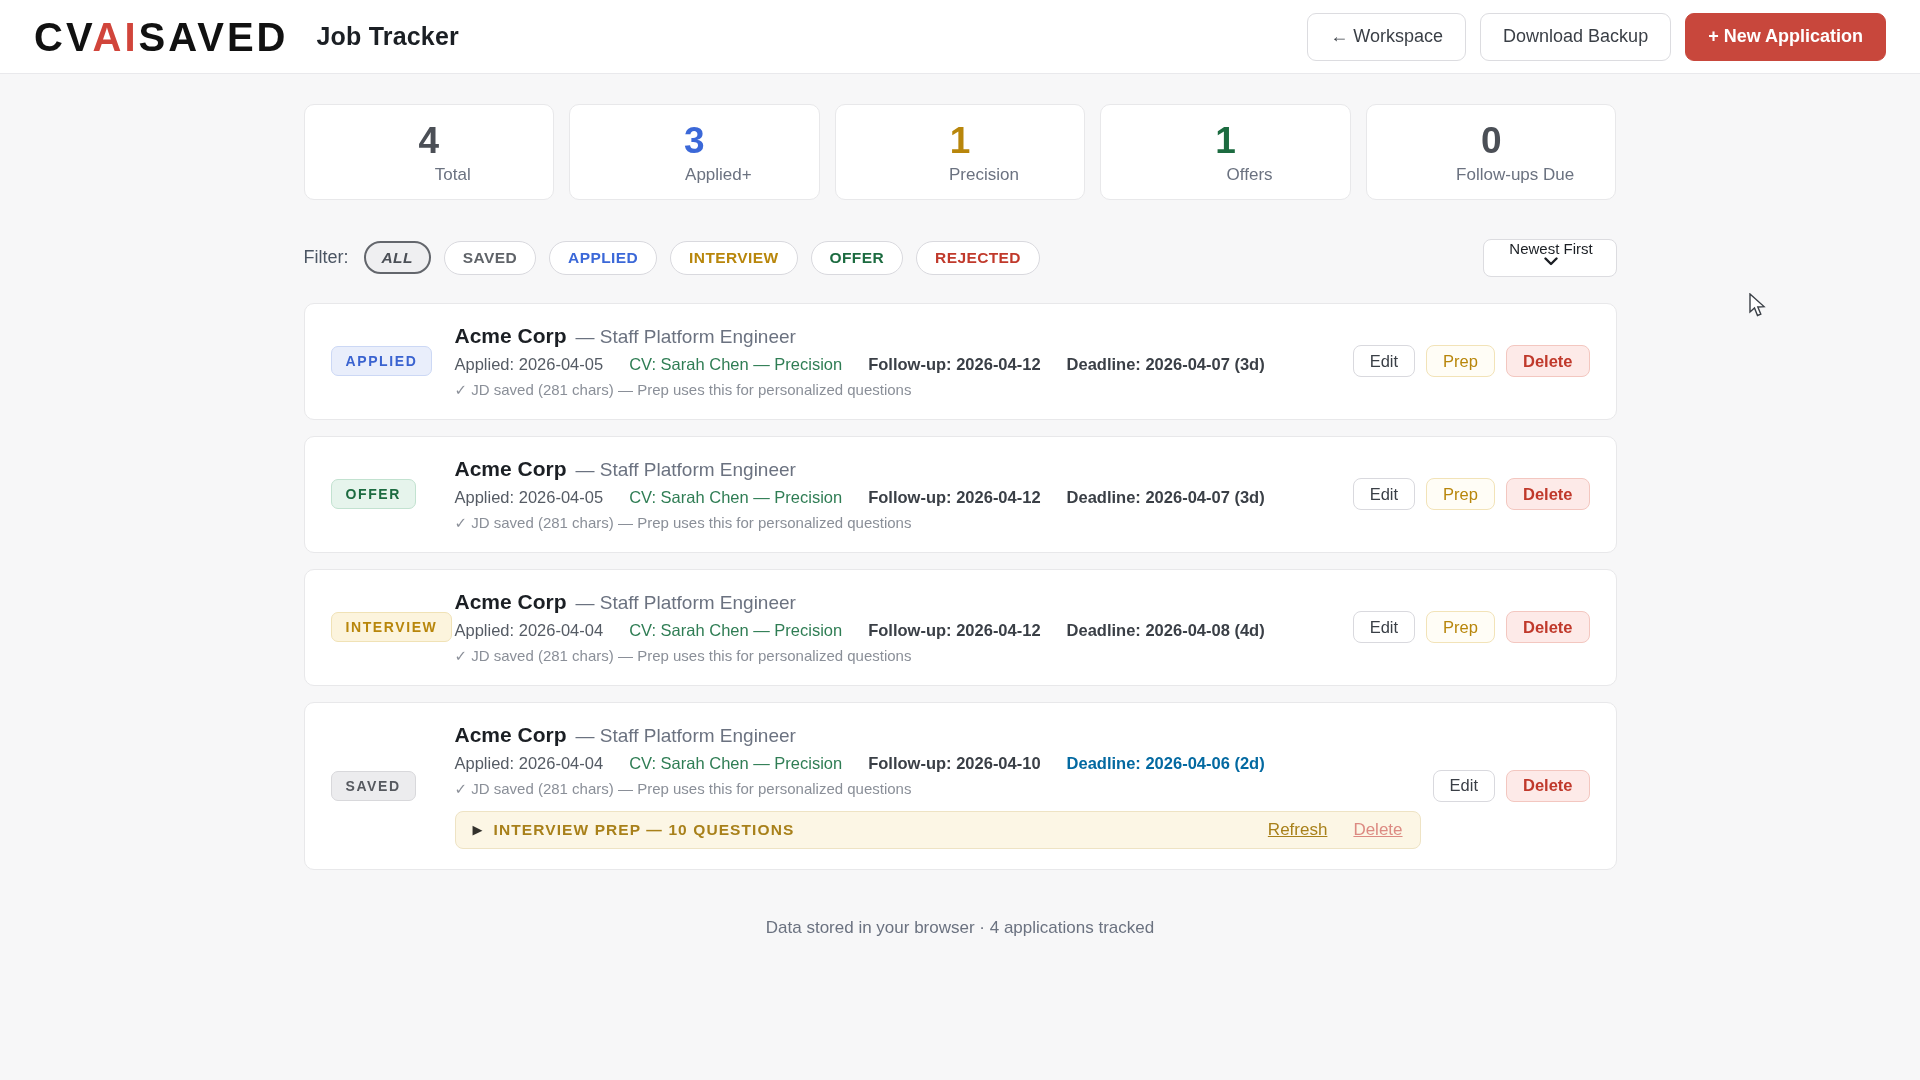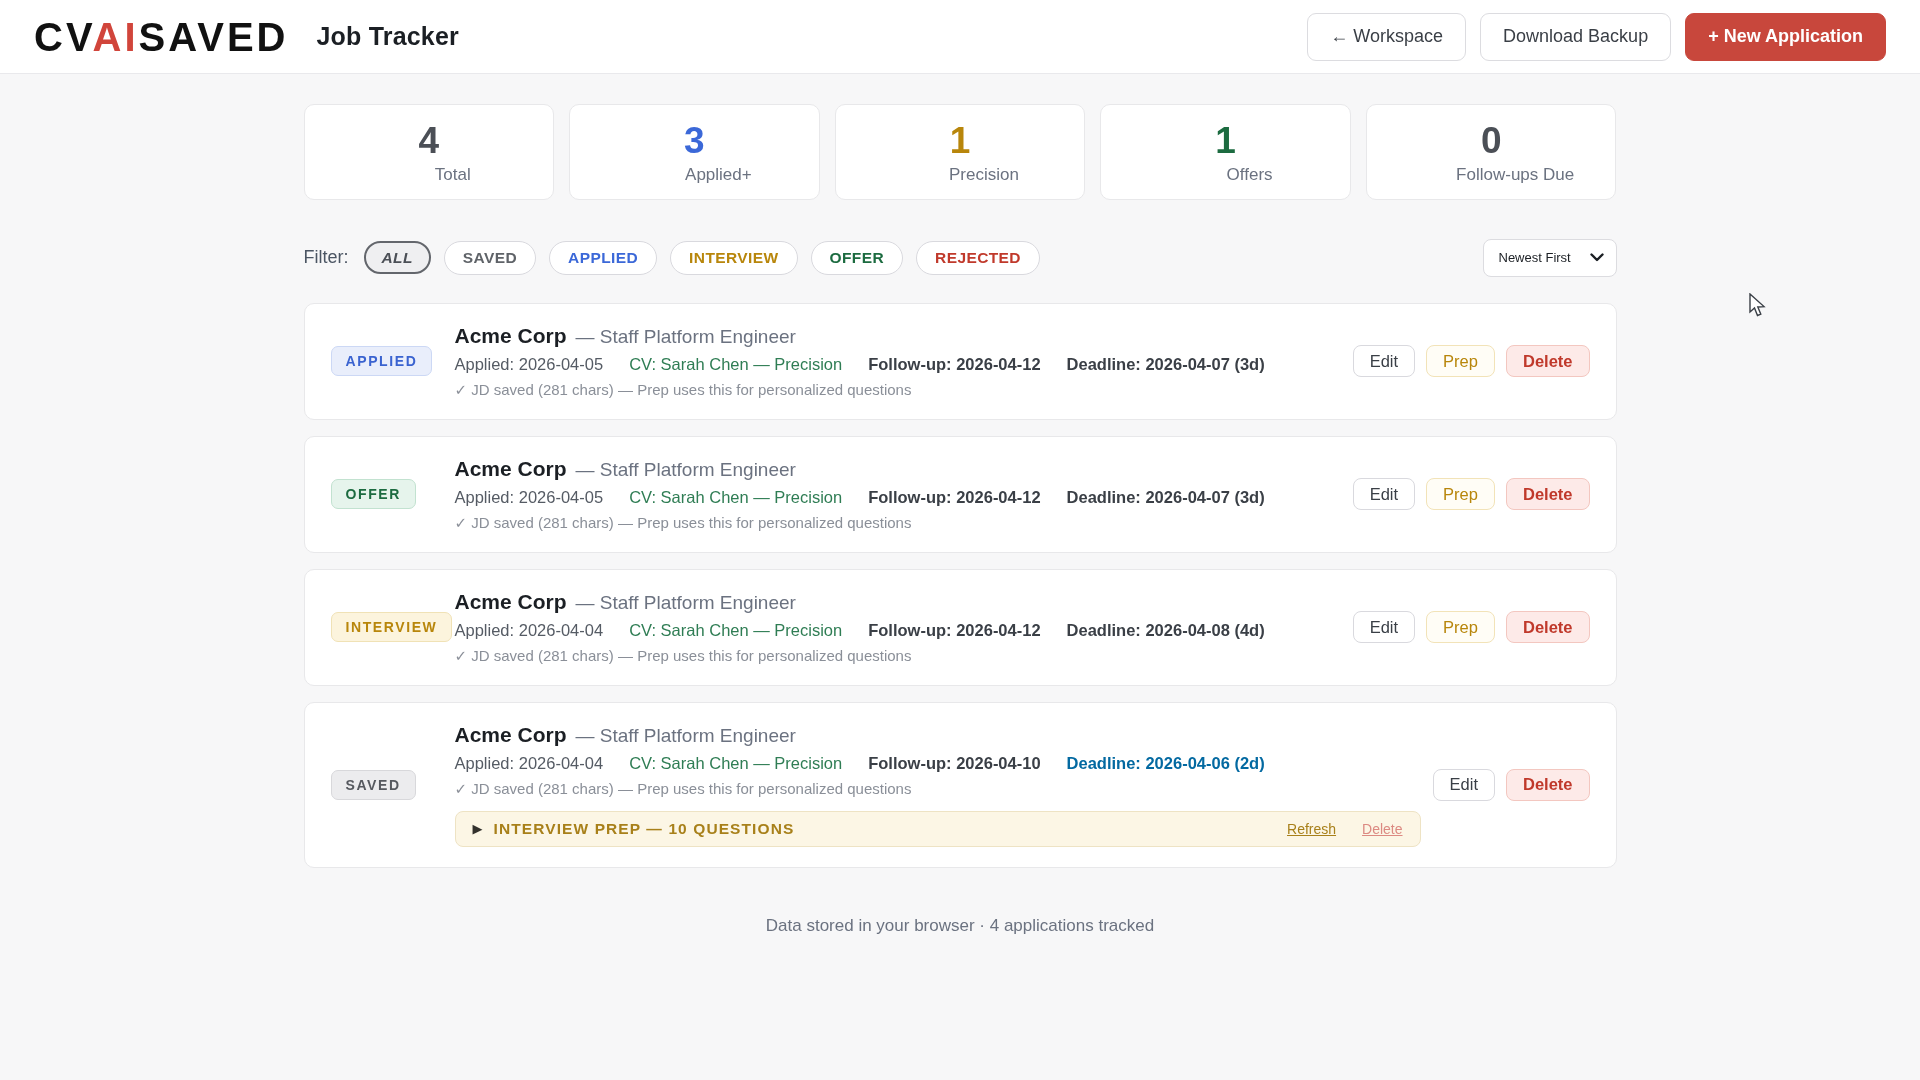--- a/index.html
+++ b/index.html
@@ -51,22 +51,23 @@
   }
   .pill.active { border:2.5px solid #63666c; background:#efeff1; color:#4b4f56; padding:5.5px 16px;font-style:italic; }
   .pill.saved { color:#5f6368; }
   .pill.applied { color:#3b68d8; }
   .pill.interview { color:#b8860b; }
   .pill.offer { color:#1c6b40; }
   .pill.rejected { color:#c0392b; }
   .sort-select {
     margin-left:auto; width:134px; height:38px; background:#ffffff;
     border:1px solid #dcdce0; border-radius:8px; display:flex; align-items:center;
-    justify-content:space-between; padding:0 12px 0 15px; font-size:13px; color:#1b1f24;
+    padding:0 12px 0 15px; font-size:15px; color:#1b1f24;
     cursor:pointer;
+    flex-direction:column;
   }
 
   
   .cards { margin-top:26px; }
   .app-card {
     background:#ffffff; border:1px solid #e8e8ea; border-radius:10px;
     padding:20px 26px; margin-bottom:16px; display:flex; align-items:center; gap:12px;
   }
   .badge-col { width:112px; flex-shrink:0; }
   .badge {
@@ -98,21 +99,21 @@
   
   .prep-panel {
     margin-top:13px; background:#fcf6e5; border:1px solid #eee3c4; border-radius:8px;
     padding:8px 17px; display:flex; align-items:center; justify-content:space-between;
     cursor:pointer;
   }
   .prep-left { display:flex; align-items:center; gap:11px; }
   .play-icon { color:#33312c; font-size:13px; }
   .prep-title { font-size:15.5px; font-weight:700; letter-spacing:1.1px; color:#a8801a; }
   .prep-links { display:flex; gap:26px; }
-  .prep-link { font-size:14px; text-decoration:underline; cursor:pointer; }
+  .prep-link { font-size:17px; text-decoration:underline; cursor:pointer; }
   .prep-link.refresh { color:#a8801a; }
   .prep-link.del { color:#dc8a82; }
 
   
   .footer { text-align:center; margin-top:48px; font-size:17px; color:#6b7280; }
 
   
   .cursor { position:absolute; left:1748px; top:293px; pointer-events:none; }
 </style>
 </head>

